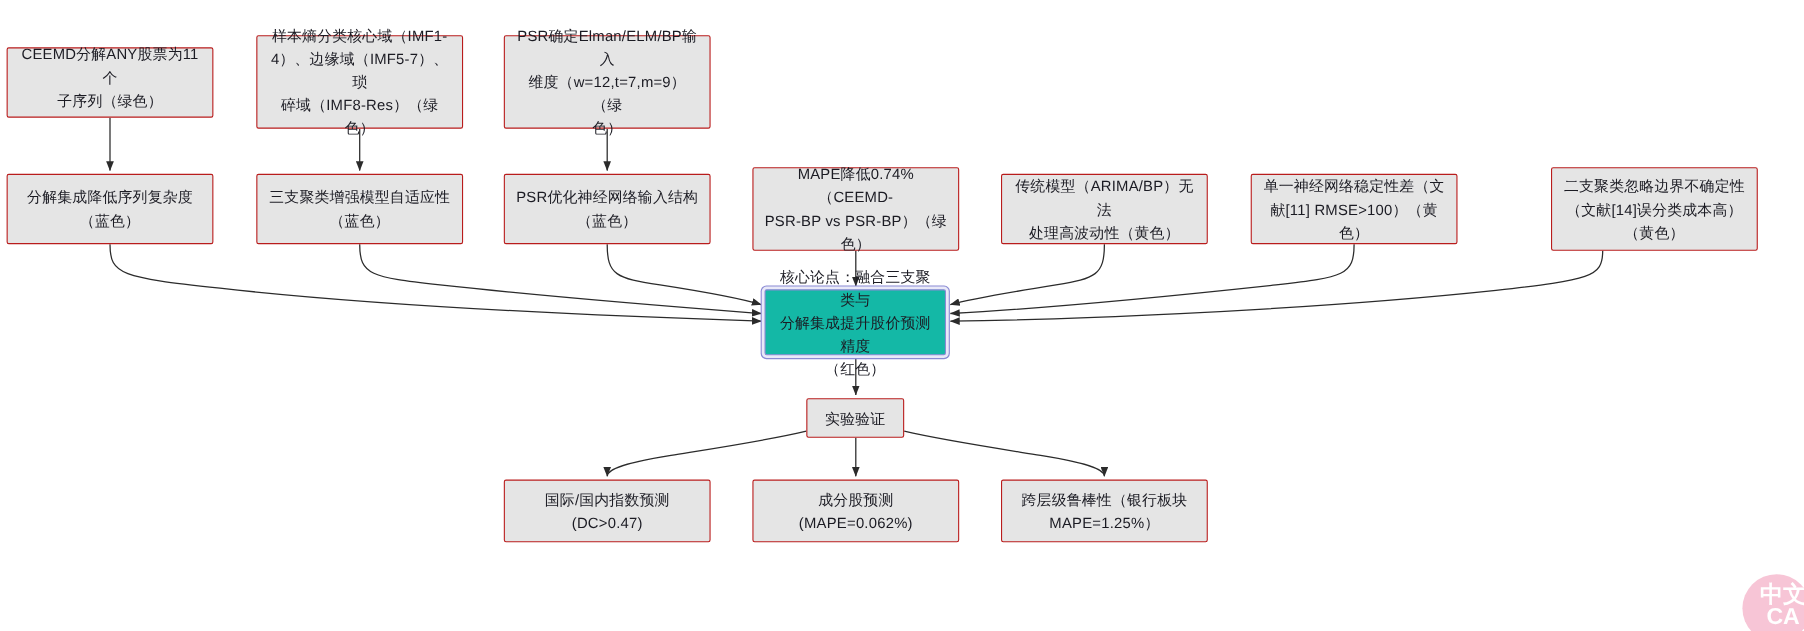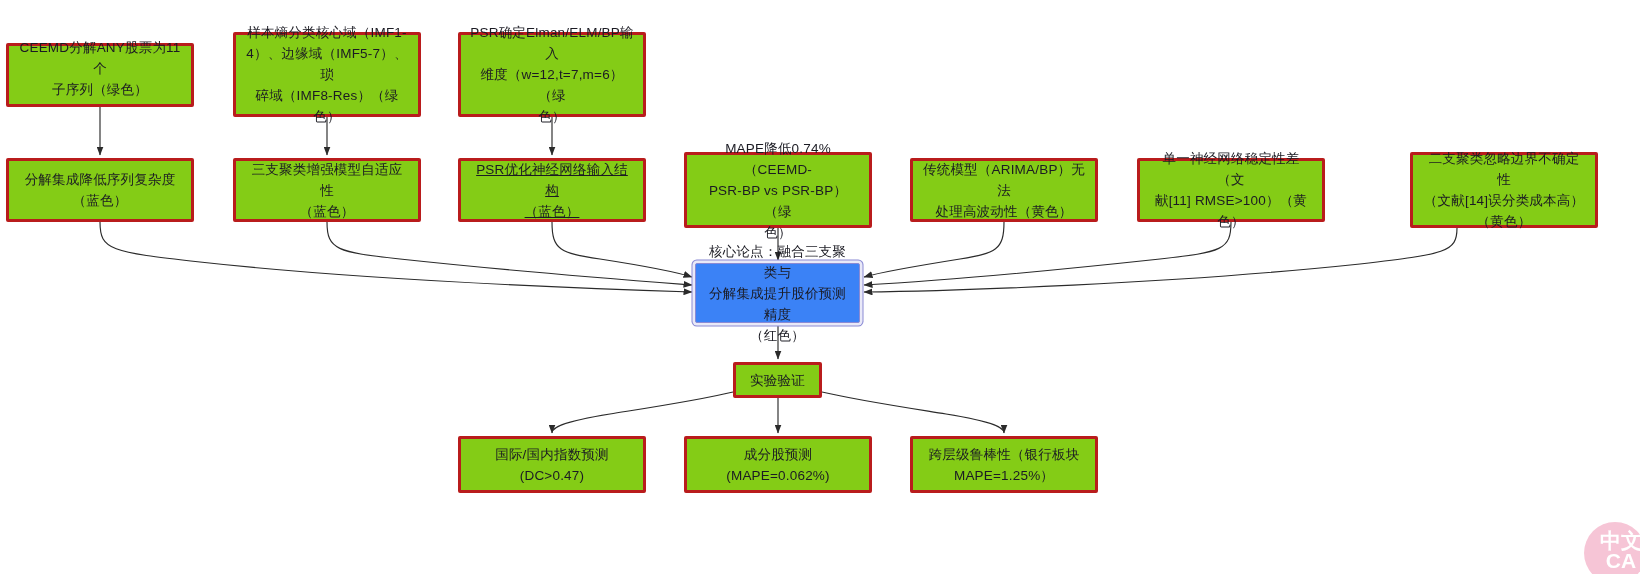--- a/index.html
+++ b/index.html
@@ -25,35 +25,35 @@
     position: absolute;
     left: 0;
     top: 0;
     width: 1640px;
     height: 574px;
     pointer-events: none;
   }
   .node {
     position: absolute;
     box-sizing: border-box;
-    background: #84cc16;
-    border: 3px solid #b91c1c;
+    background: #e5e5e5;
+    border: 1px solid #b91c1c;
     border-radius: 2px;
     display: flex;
     align-items: center;
     justify-content: center;
     text-align: center;
     color: #1b1b23;
     font-size: 13.5px;
     line-height: 21px;
     padding: 4px 9px;
     letter-spacing: .2px;
   }
   .node.core {
-    background: #3b82f6;
+    background: #14b8a6;
     border: 1px solid #8a8ad4;
     box-shadow: 0 0 0 2.5px #e9e9f8, 0 0 0 3.5px #8a8ad4;
   }
   .node-text {
     display: block;
     width: 100%;
     white-space: pre-line;
   }
   #watermark {
     position: absolute;
@@ -121,35 +121,35 @@
   </div>
 
   <div class="node" style="left:233px; top:32px; width:188px; height:85px;">
     <span class="node-text">样本熵分类核心域（IMF1-
 4）、边缘域（IMF5-7）、琐
 碎域（IMF8-Res）（绿色）</span>
   </div>
 
   <div class="node" style="left:458px; top:32px; width:188px; height:85px;">
     <span class="node-text">PSR确定Elman/ELM/BP输入
-维度（w=12,t=7,m=6）（绿
+维度（w=12,t=7,m=9）（绿
 色）</span>
   </div>
 
   <div class="node" style="left:6px; top:158px; width:188px; height:64px;">
     <span class="node-text">分解集成降低序列复杂度
 （蓝色）</span>
   </div>
 
   <div class="node" style="left:233px; top:158px; width:188px; height:64px;">
     <span class="node-text">三支聚类增强模型自适应性
 （蓝色）</span>
   </div>
 
-  <div class="node" style="left:458px; top:158px; width:188px; height:64px;text-decoration:underline;">
+  <div class="node" style="left:458px; top:158px; width:188px; height:64px;">
     <span class="node-text">PSR优化神经网络输入结构
 （蓝色）</span>
   </div>
 
   <div class="node" style="left:684px; top:152px; width:188px; height:76px;">
     <span class="node-text">MAPE降低0.74%（CEEMD-
 PSR-BP vs PSR-BP）（绿
 色）</span>
   </div>
 

